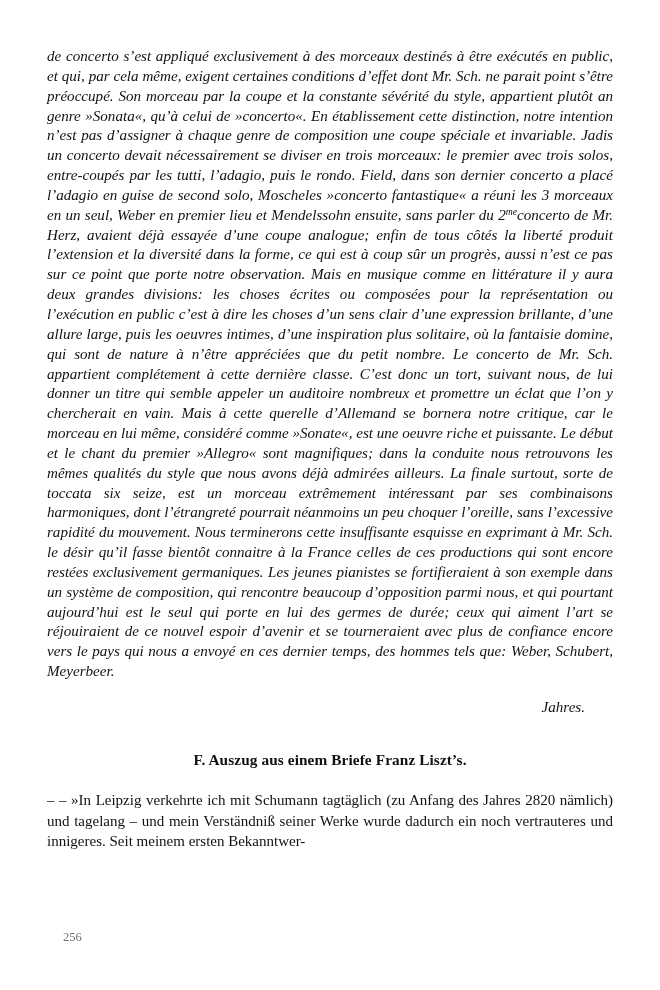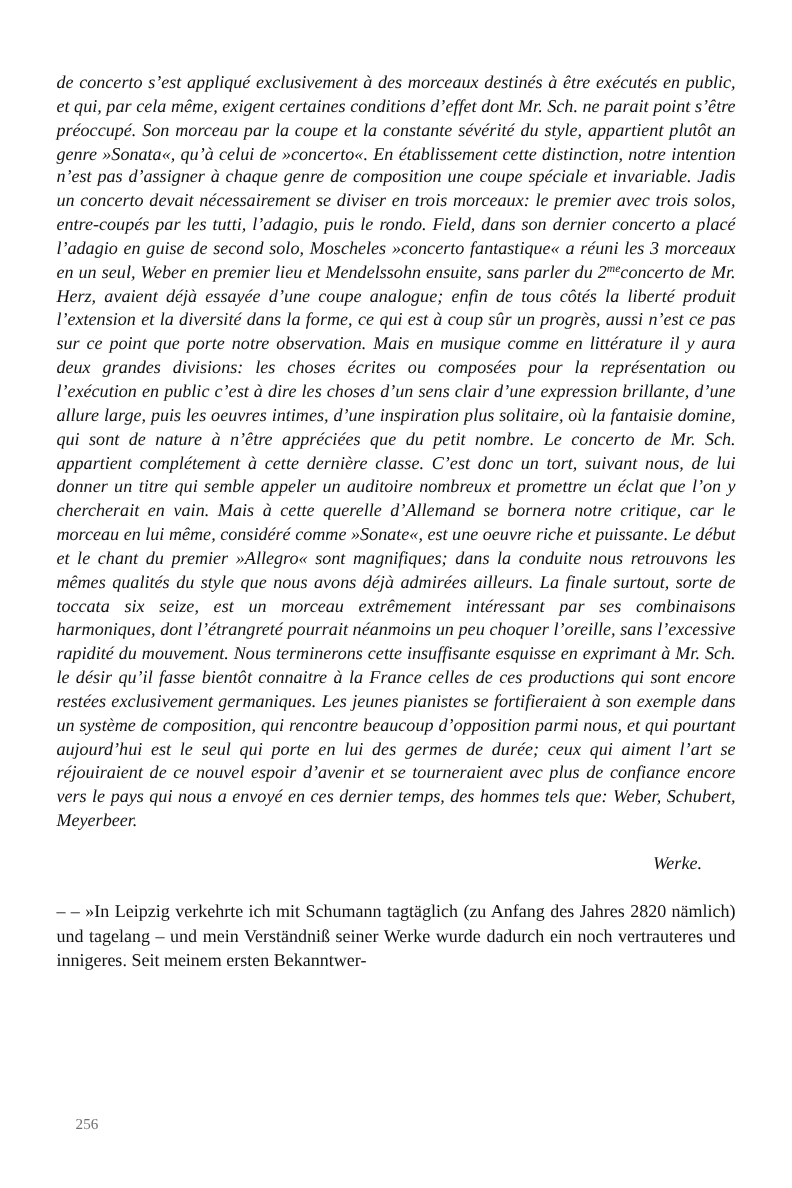--- a/index.html
+++ b/index.html
@@ -12,21 +12,21 @@
     background: #ffffff;
     font-family: "Liberation Serif", "DejaVu Serif", serif;
     color: #111111;
     overflow: hidden;
   }
   .page {
     position: relative;
     width: 660px;
     height: 990px;
     box-sizing: border-box;
-    padding: 60px 47px 0 47px;
+    padding: 47px 47px 0 47px;
   }
   .body-text {
     font-size: 15.1px;
     line-height: 19.85px;
     text-align: justify;
     text-justify: inter-word;
     hyphens: none;
     margin: 0;
   }
   .italic-par {
@@ -72,20 +72,21 @@
   }
   .nowrap { white-space: nowrap; }
 </style>
 </head>
 <body>
 
 <div class="page">
 
   <p class="body-text italic-par"><span>de concerto s’est appliqué exclusivement à des morceaux destinés à être exécutés en public, et qui, par cela même, exigent certaines conditions d’effet dont Mr. Sch. ne parait point s’être préoccupé. Son morceau par la coupe et la constante sévérité du style, appartient plutôt an genre »Sonata«, qu’à celui de »concerto«. En établissement cette distinction, notre intention n’est pas d’assigner à chaque genre de composition une coupe spéciale et invariable. Jadis un concerto devait nécessairement se diviser en trois morceaux: le premier avec trois solos, entre-coupés par les tutti, l’adagio, puis le rondo. Field, dans son dernier concerto a placé l’adagio en guise de second solo, Moscheles »concerto fantastique« a réuni les 3 morceaux en un seul, Weber en premier lieu et Mendelssohn ensuite, sans parler du </span><span class="nowrap"><span>2</span><sup class="ordinal">me</sup></span><span>concerto de Mr. Herz, avaient déjà essayée d’une coupe analogue; enfin de tous côtés la liberté produit l’extension et la diversité dans la forme, ce qui est à coup sûr un progrès, aussi n’est ce pas sur ce point que porte notre observation. Mais en musique comme en littérature il y aura deux grandes divisions: les choses écrites ou composées pour la représentation ou l’exécution en public c’est à dire les choses d’un sens clair d’une expression brillante, d’une allure large, puis les oeuvres intimes, d’une inspiration plus solitaire, où la fantaisie domine, qui sont de nature à n’être appréciées que du petit nombre. Le concerto de Mr. Sch. appartient complétement à cette dernière classe. C’est donc un tort, suivant nous, de lui donner un titre qui semble appeler un auditoire nombreux et promettre un éclat que l’on y chercherait en vain. Mais à cette querelle d’Allemand se bornera notre critique, car le morceau en lui même, considéré comme »Sonate«, est une oeuvre riche et puissante. Le début et le chant du premier »Allegro« sont magnifiques; dans la conduite nous retrouvons les mêmes qualités du style que nous avons déjà admirées ailleurs. La finale surtout, sorte de toccata six seize, est un morceau extrêmement intéressant par ses combinaisons harmoniques, dont l’étrangreté pourrait néanmoins un peu choquer l’oreille, sans l’excessive rapidité du mouvement. Nous terminerons cette insuffisante esquisse en exprimant à Mr. Sch. le désir qu’il fasse bientôt connaitre à la France celles de ces productions qui sont encore restées exclusivement germaniques. Les jeunes pianistes se fortifieraient à son exemple dans un système de composition, qui rencontre beaucoup d’opposition parmi nous, et qui pourtant aujourd’hui est le seul qui porte en lui des germes de durée; ceux qui aiment l’art se réjouiraient de ce nouvel espoir d’avenir et se tourneraient avec plus de confiance encore vers le pays qui nous a envoyé en ces dernier temps, des hommes tels que: Weber, Schubert, Meyerbeer.</span></p>
 
-  <p class="signature">Werke.</p>
+  <p class="signature">Jahres.</p>
 
+  <h2 class="section-heading">F. Auszug aus einem Briefe Franz Liszt’s.</h2>
 
   <p class="body-text roman-par after-heading">– – »In Leipzig verkehrte ich mit Schumann tagtäglich (zu Anfang des Jahres 2820 nämlich) und tagelang – und mein Verständniß seiner Werke wurde dadurch ein noch vertrauteres und innigeres. Seit meinem ersten Bekanntwer-</p>
 
   <div class="page-number">256</div>
 
 </div>
 
 </body></html>

